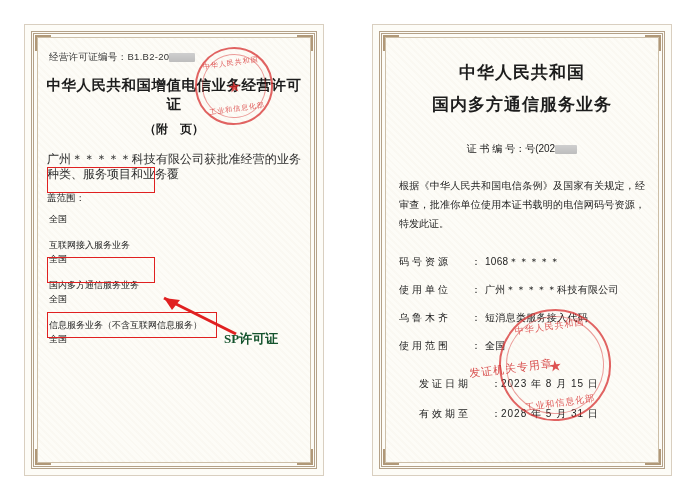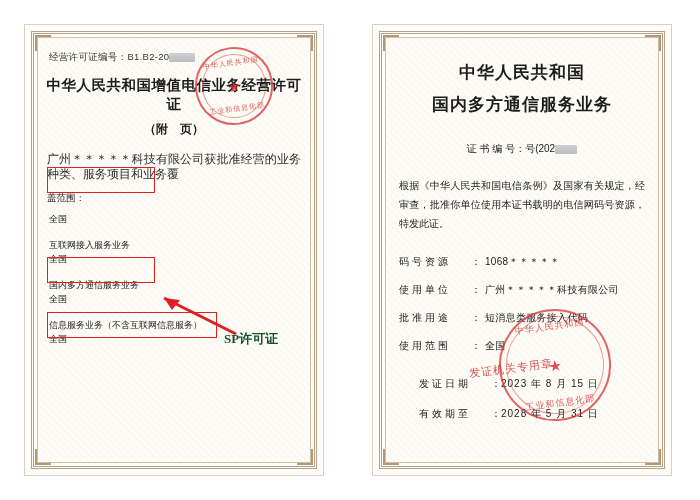--- a/index.html
+++ b/index.html
@@ -254,21 +254,21 @@
         <span class="v">1068＊＊＊＊＊</span>
       </div>
 
       <div class="row">
         <span class="k">使用单位</span>
         <span class="c">：</span>
         <span class="v">广州＊＊＊＊＊科技有限公司</span>
       </div>
 
       <div class="row">
-        <span class="k">批准用途</span>
+        <span class="k">乌鲁木齐</span>
         <span class="c">：</span>
         <span class="v">短消息类服务接入代码</span>
       </div>
 
       <div class="row">
         <span class="k">使用范围</span>
         <span class="c">：</span>
         <span class="v">全国</span>
       </div>
 

